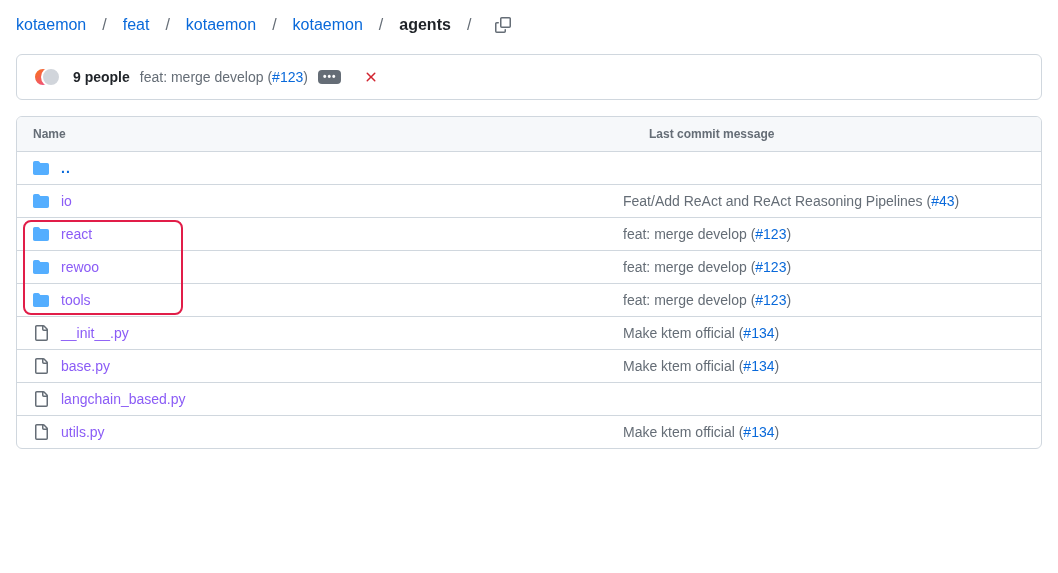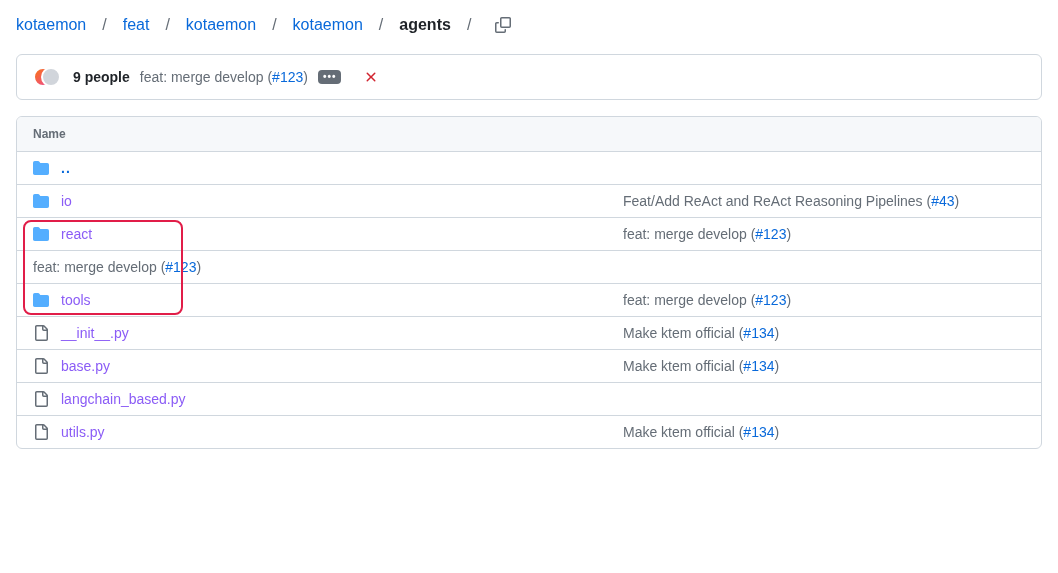--- a/index.html
+++ b/index.html
@@ -68,20 +68,21 @@
   <span class="x-icon">
     <svg width="16" height="16" viewBox="0 0 16 16" fill="currentColor">
         <path d="M3.72 3.72a.75.75 0 011.06 0L8 6.94l3.22-3.22a.75.75 0 111.06 1.06L9.06 8l3.22 3.22a.75.75 0 11-1.06 1.06L8 9.06l-3.22 3.22a.75.75 0 01-1.06-1.06L6.94 8 3.72 4.78a.75.75 0 010-1.06z"></path>
       </svg>
   </span>
 </div>
 
 <div class="file-list">
   <div class="file-header">
     <div class="col-name">Name</div>
+    <div class="col-msg">Last commit message</div>
   </div>
   <div id="file-rows">
       <div class="file-row">
         <div class="name-cell">
           <span>
             <svg class="icon-folder" width="16" height="16" viewBox="0 0 16 16" fill="currentColor">
               <path d="M1.75 1A1.75 1.75 0 000 2.75v10.5C0 14.216.784 15 1.75 15h12.5A1.75 1.75 0 0016 13.25v-8.5A1.75 1.75 0 0014.25 3H7.5a.25.25 0 01-.2-.1l-.9-1.2C6.07 1.26 5.55 1 5 1H1.75z"></path>
             </svg>
           </span>
           <a href="#" class="parent-link">..</a>
@@ -104,20 +105,28 @@
             <span>
               <svg class="icon-folder" width="16" height="16" viewBox="0 0 16 16" fill="currentColor">
                 <path d="M1.75 1A1.75 1.75 0 000 2.75v10.5C0 14.216.784 15 1.75 15h12.5A1.75 1.75 0 0016 13.25v-8.5A1.75 1.75 0 0014.25 3H7.5a.25.25 0 01-.2-.1l-.9-1.2C6.07 1.26 5.55 1 5 1H1.75z"></path>
               </svg>
             </span>
             <a href="#" class="row-link">react</a>
           </div>
           <div class="msg-cell"><span>feat: merge develop (</span><a href="#" class="pr">#123</a><span>)</span></div>
         </div>
         <div class="file-row">
+          <div class="name-cell">
+            <span>
+              <svg class="icon-folder" width="16" height="16" viewBox="0 0 16 16" fill="currentColor">
+                <path d="M1.75 1A1.75 1.75 0 000 2.75v10.5C0 14.216.784 15 1.75 15h12.5A1.75 1.75 0 0016 13.25v-8.5A1.75 1.75 0 0014.25 3H7.5a.25.25 0 01-.2-.1l-.9-1.2C6.07 1.26 5.55 1 5 1H1.75z"></path>
+              </svg>
+            </span>
+            <a href="#" class="row-link">rewoo</a>
+          </div>
           <div class="msg-cell"><span>feat: merge develop (</span><a href="#" class="pr">#123</a><span>)</span></div>
         </div>
         <div class="file-row">
           <div class="name-cell">
             <span>
               <svg class="icon-folder" width="16" height="16" viewBox="0 0 16 16" fill="currentColor">
                 <path d="M1.75 1A1.75 1.75 0 000 2.75v10.5C0 14.216.784 15 1.75 15h12.5A1.75 1.75 0 0016 13.25v-8.5A1.75 1.75 0 0014.25 3H7.5a.25.25 0 01-.2-.1l-.9-1.2C6.07 1.26 5.55 1 5 1H1.75z"></path>
               </svg>
             </span>
             <a href="#" class="row-link">tools</a>

